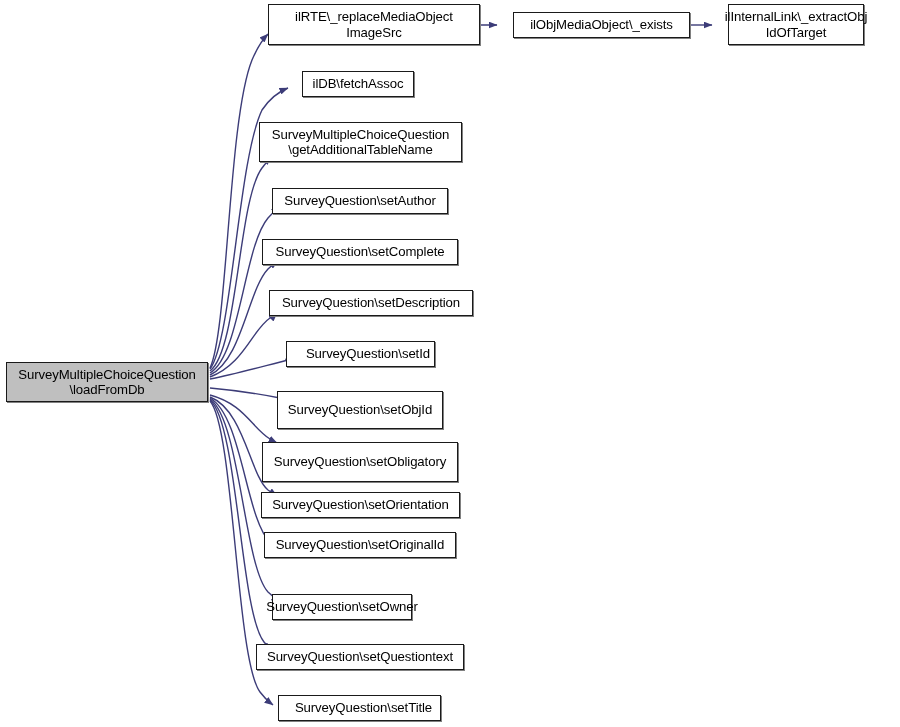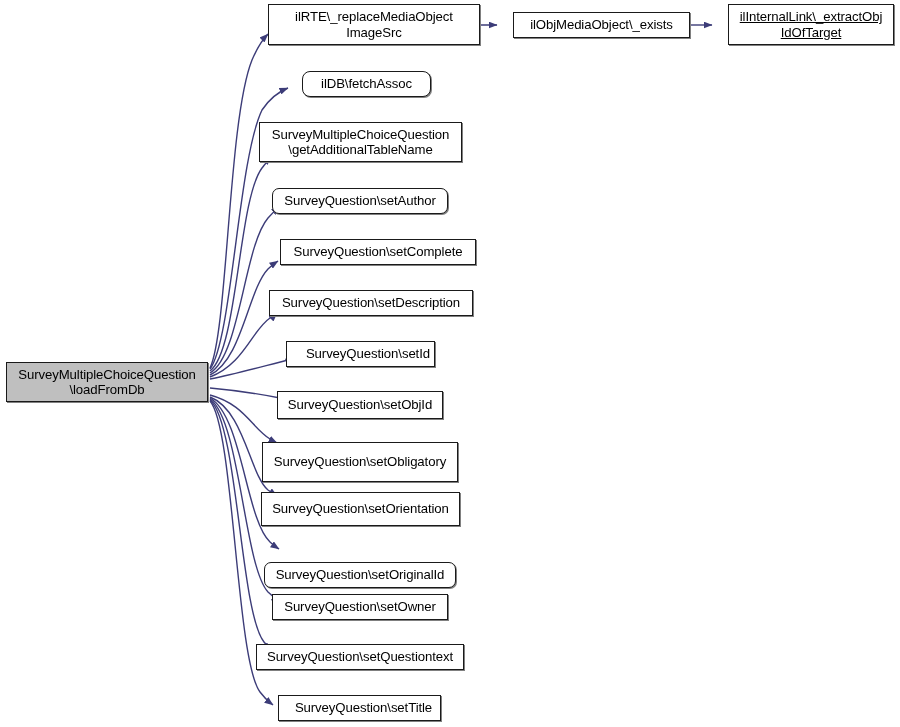--- a/index.html
+++ b/index.html
@@ -82,30 +82,30 @@
         <path d="M 452 25 L 497 25" fill="none" stroke="#3c3c78" stroke-width="1.4" marker-end="url(#arrowhead)"></path>
         <path d="M 682 25 L 712 25" fill="none" stroke="#3c3c78" stroke-width="1.4" marker-end="url(#arrowhead)"></path>
       </g>
   </svg>
   <div id="nodes">
       <div class="node current" style="left: 6px; top: 362px; width: 202px; height: 40px;"><span class="node-label">SurveyMultipleChoiceQuestion
 \loadFromDb</span></div>
       <div class="node" style="left: 268px; top: 4px; width: 212px; height: 41px;"><span class="node-label">ilRTE\_replaceMediaObject
 ImageSrc</span></div>
       <div class="node" style="left: 513px; top: 12px; width: 177px; height: 26px;"><span class="node-label">ilObjMediaObject\_exists</span></div>
-      <div class="node" style="left: 728px; top: 4px; width: 166px; height: 41px; text-decoration: underline;"><span class="node-label">ilInternalLink\_extractObj
+      <div class="node" style="left: 728px; top: 4px; width: 136px; height: 41px;"><span class="node-label">ilInternalLink\_extractObj
 IdOfTarget</span></div>
-      <div class="node" style="left: 302px; top: 71px; width: 129px; height: 26px; border-radius: 8px;"><span class="node-label">ilDB\fetchAssoc</span></div>
+      <div class="node" style="left: 302px; top: 71px; width: 112px; height: 26px;"><span class="node-label">ilDB\fetchAssoc</span></div>
       <div class="node" style="left: 259px; top: 122px; width: 203px; height: 40px;"><span class="node-label">SurveyMultipleChoiceQuestion
 \getAdditionalTableName</span></div>
-      <div class="node" style="left: 272px; top: 188px; width: 176px; height: 26px; border-radius: 7px;"><span class="node-label">SurveyQuestion\setAuthor</span></div>
-      <div class="node" style="left: 280px; top: 239px; width: 196px; height: 26px;"><span class="node-label">SurveyQuestion\setComplete</span></div>
+      <div class="node" style="left: 272px; top: 188px; width: 176px; height: 26px;"><span class="node-label">SurveyQuestion\setAuthor</span></div>
+      <div class="node" style="left: 262px; top: 239px; width: 196px; height: 26px;"><span class="node-label">SurveyQuestion\setComplete</span></div>
       <div class="node" style="left: 258px; top: 290px; width: 204px; height: 26px; margin-left: 11px;"><span class="node-label">SurveyQuestion\setDescription</span></div>
       <div class="node" style="left: 286px; top: 341px; width: 149px; height: 26px; justify-content: flex-end;"><span class="node-label">SurveyQuestion\setId</span></div>
-      <div class="node" style="left: 277px; top: 391px; width: 166px; height: 28px;"><span class="node-label">SurveyQuestion\setObjId</span></div>
+      <div class="node" style="left: 277px; top: 391px; width: 166px; height: 38px;"><span class="node-label">SurveyQuestion\setObjId</span></div>
       <div class="node" style="left: 262px; top: 442px; width: 196px; height: 40px;"><span class="node-label">SurveyQuestion\setObligatory</span></div>
-      <div class="node" style="left: 261px; top: 492px; width: 199px; height: 34px; text-align: right;"><span class="node-label">SurveyQuestion\setOrientation</span></div>
-      <div class="node" style="left: 264px; top: 562px; width: 192px; height: 26px; border-radius: 7px;"><span class="node-label">SurveyQuestion\setOriginalId</span></div>
-      <div class="node" style="left: 272px; top: 594px; width: 176px; height: 26px;"><span class="node-label">SurveyQuestion\setOwner</span></div>
+      <div class="node" style="left: 261px; top: 492px; width: 199px; height: 26px; text-align: right;"><span class="node-label">SurveyQuestion\setOrientation</span></div>
+      <div class="node" style="left: 264px; top: 532px; width: 192px; height: 26px;"><span class="node-label">SurveyQuestion\setOriginalId</span></div>
+      <div class="node" style="left: 272px; top: 594px; width: 140px; height: 26px;"><span class="node-label">SurveyQuestion\setOwner</span></div>
       <div class="node" style="left: 256px; top: 644px; width: 208px; height: 26px;"><span class="node-label">SurveyQuestion\setQuestiontext</span></div>
       <div class="node" style="left: 278px; top: 695px; width: 163px; height: 26px; padding-left: 8px;"><span class="node-label">SurveyQuestion\setTitle</span></div>
     </div>
 </div>
 
 </body></html>

